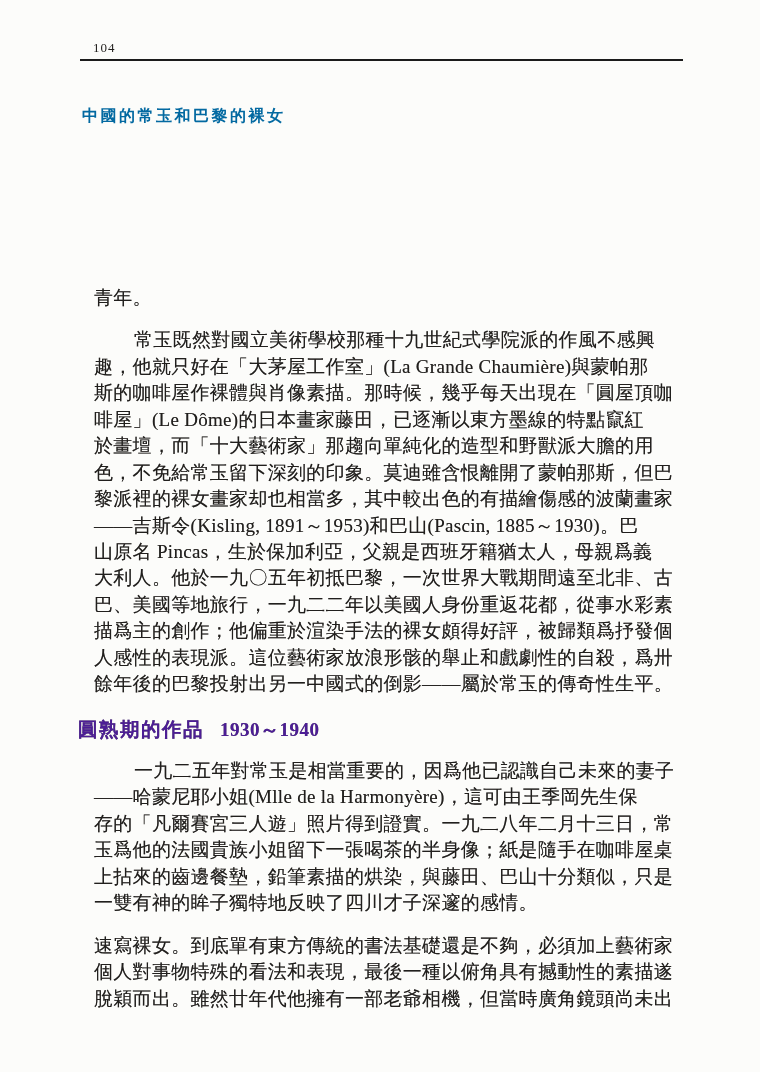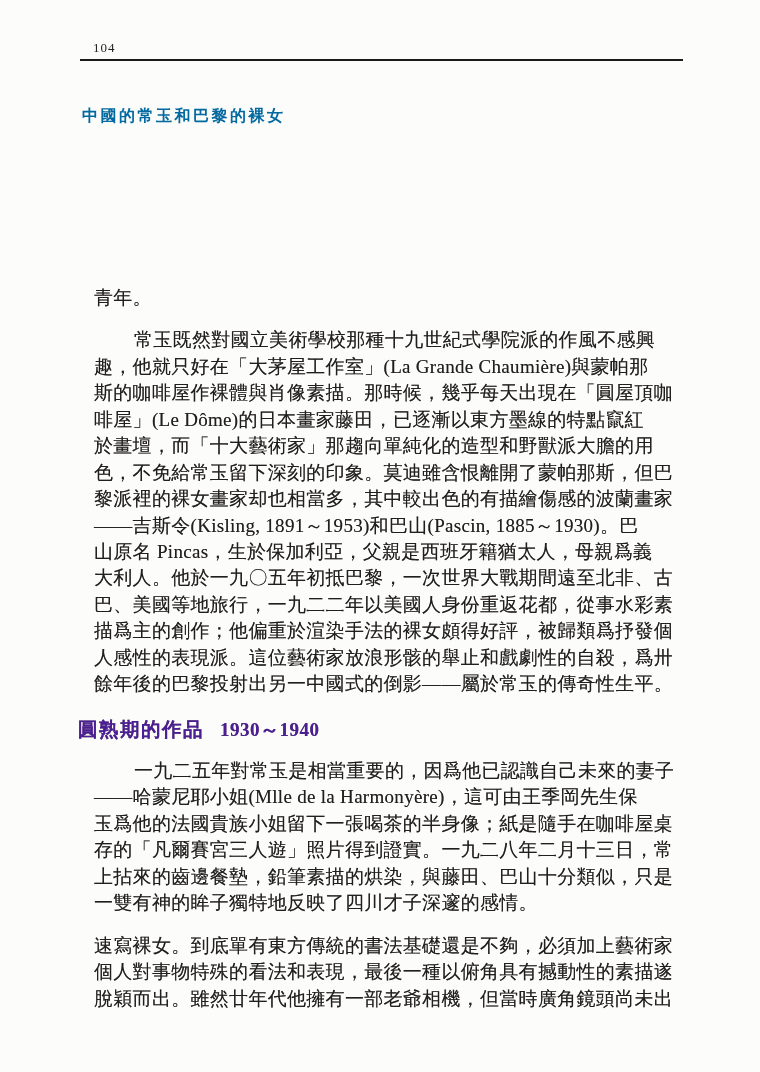--- a/index.html
+++ b/index.html
@@ -92,22 +92,22 @@
         <div class="line">大利人。他於一九〇五年初抵巴黎，一次世界大戰期間遠至北非、古</div>
         <div class="line">巴、美國等地旅行，一九二二年以美國人身份重返花都，從事水彩素</div>
         <div class="line">描爲主的創作；他偏重於渲染手法的裸女頗得好評，被歸類爲抒發個</div>
         <div class="line">人感性的表現派。這位藝術家放浪形骸的舉止和戲劇性的自殺，爲卅</div>
         <div class="line">餘年後的巴黎投射出另一中國式的倒影——屬於常玉的傳奇性生平。</div>
       </div>
       <div class="section-heading"><span class="zh">圓熟期的作品</span><span class="years">1930～1940</span></div>
       <div class="para">
         <div class="line indent">一九二五年對常玉是相當重要的，因爲他已認識自己未來的妻子</div>
         <div class="line">——哈蒙尼耶小姐(Mlle de la Harmonyère)，這可由王季岡先生保</div>
+        <div class="line">存的「凡爾賽宮三人遊」照片得到證實。一九二八年二月十三日，常</div>
         <div class="line">玉爲他的法國貴族小姐留下一張喝茶的半身像；紙是隨手在咖啡屋桌</div>
-        <div class="line">存的「凡爾賽宮三人遊」照片得到證實。一九二八年二月十三日，常</div>
         <div class="line">上拈來的齒邊餐墊，鉛筆素描的烘染，與藤田、巴山十分類似，只是</div>
         <div class="line">一雙有神的眸子獨特地反映了四川才子深邃的感情。</div>
       </div>
       <div class="para">
         <div class="line">速寫裸女。到底單有東方傳統的書法基礎還是不夠，必須加上藝術家</div>
         <div class="line">個人對事物特殊的看法和表現，最後一種以俯角具有撼動性的素描遂</div>
         <div class="line">脫穎而出。雖然廿年代他擁有一部老爺相機，但當時廣角鏡頭尚未出</div>
       </div>
     </div>
 

